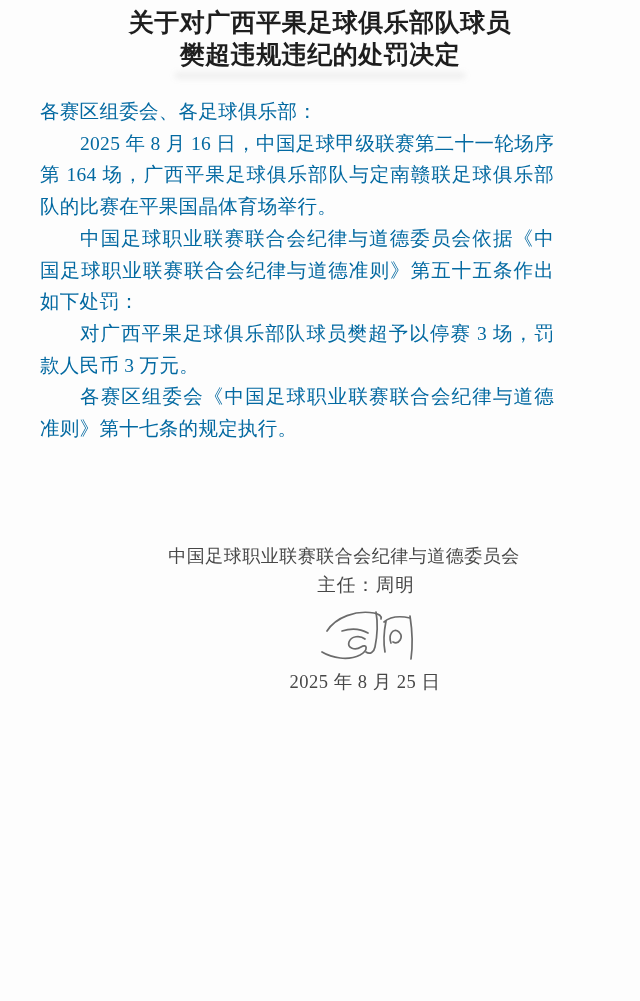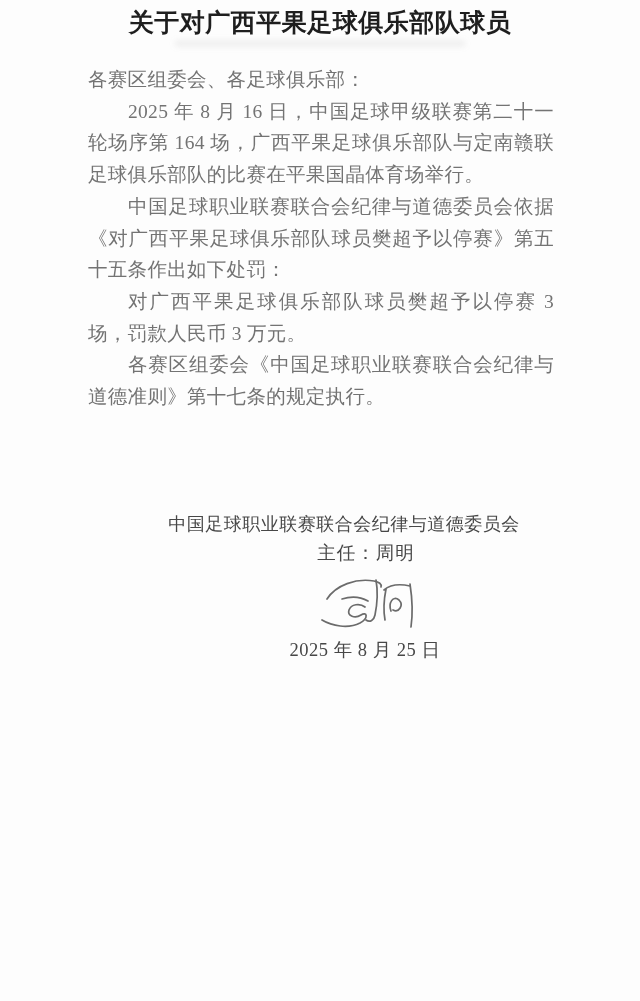--- a/index.html
+++ b/index.html
@@ -27,22 +27,22 @@
   }
   .title-shadow {
     width: 290px;
     height: 5px;
     margin: 2px auto 0 auto;
     background: rgba(110,110,110,0.14);
     filter: blur(3px);
     border-radius: 3px;
   }
   .doc-body {
-    margin: 18px 86px 0 88px;
-    color: #737373;
+    margin: 18px 86px 0 40px;
+    color: #0369a1;
   }
   .doc-body p {
     margin: 0;
     font-size: 19.5px;
     line-height: 31.7px;
     text-align: justify;
     letter-spacing: 0.3px;
   }
   .doc-body p.indent {
     text-indent: 40px;
@@ -81,28 +81,29 @@
     letter-spacing: 0.5px;
   }
 </style>
 </head>
 <body>
 
 <div class="page">
 
   <div class="doc-title">
     <div>关于对广西平果足球俱乐部队球员</div>
+    <div>樊超违规违纪的处罚决定</div>
   </div>
 
   <div class="title-shadow"></div>
 
   <div class="doc-body">
     <p>各赛区组委会、各足球俱乐部：</p>
     <p class="indent">2025 年 8 月 16 日，中国足球甲级联赛第二十一轮场序第 164 场，广西平果足球俱乐部队与定南赣联足球俱乐部队的比赛在平果国晶体育场举行。</p>
-    <p class="indent">中国足球职业联赛联合会纪律与道德委员会依据《对广西平果足球俱乐部队球员樊超予以停赛》第五十五条作出如下处罚：</p>
+    <p class="indent">中国足球职业联赛联合会纪律与道德委员会依据《中国足球职业联赛联合会纪律与道德准则》第五十五条作出如下处罚：</p>
     <p class="indent">对广西平果足球俱乐部队球员樊超予以停赛 3 场，罚款人民币 3 万元。</p>
     <p class="indent">各赛区组委会《中国足球职业联赛联合会纪律与道德准则》第十七条的规定执行。</p>
   </div>
 
   <div class="sig-block">
     <div class="sig-org">中国足球职业联赛联合会纪律与道德委员会</div>
     <div class="sig-role">主任：周明</div>
 
     <svg class="sig-script" viewBox="0 0 104 58" fill="none" xmlns="http://www.w3.org/2000/svg">
       <g stroke="#6b6b6b" stroke-width="1.7" stroke-linecap="round" fill="none">

